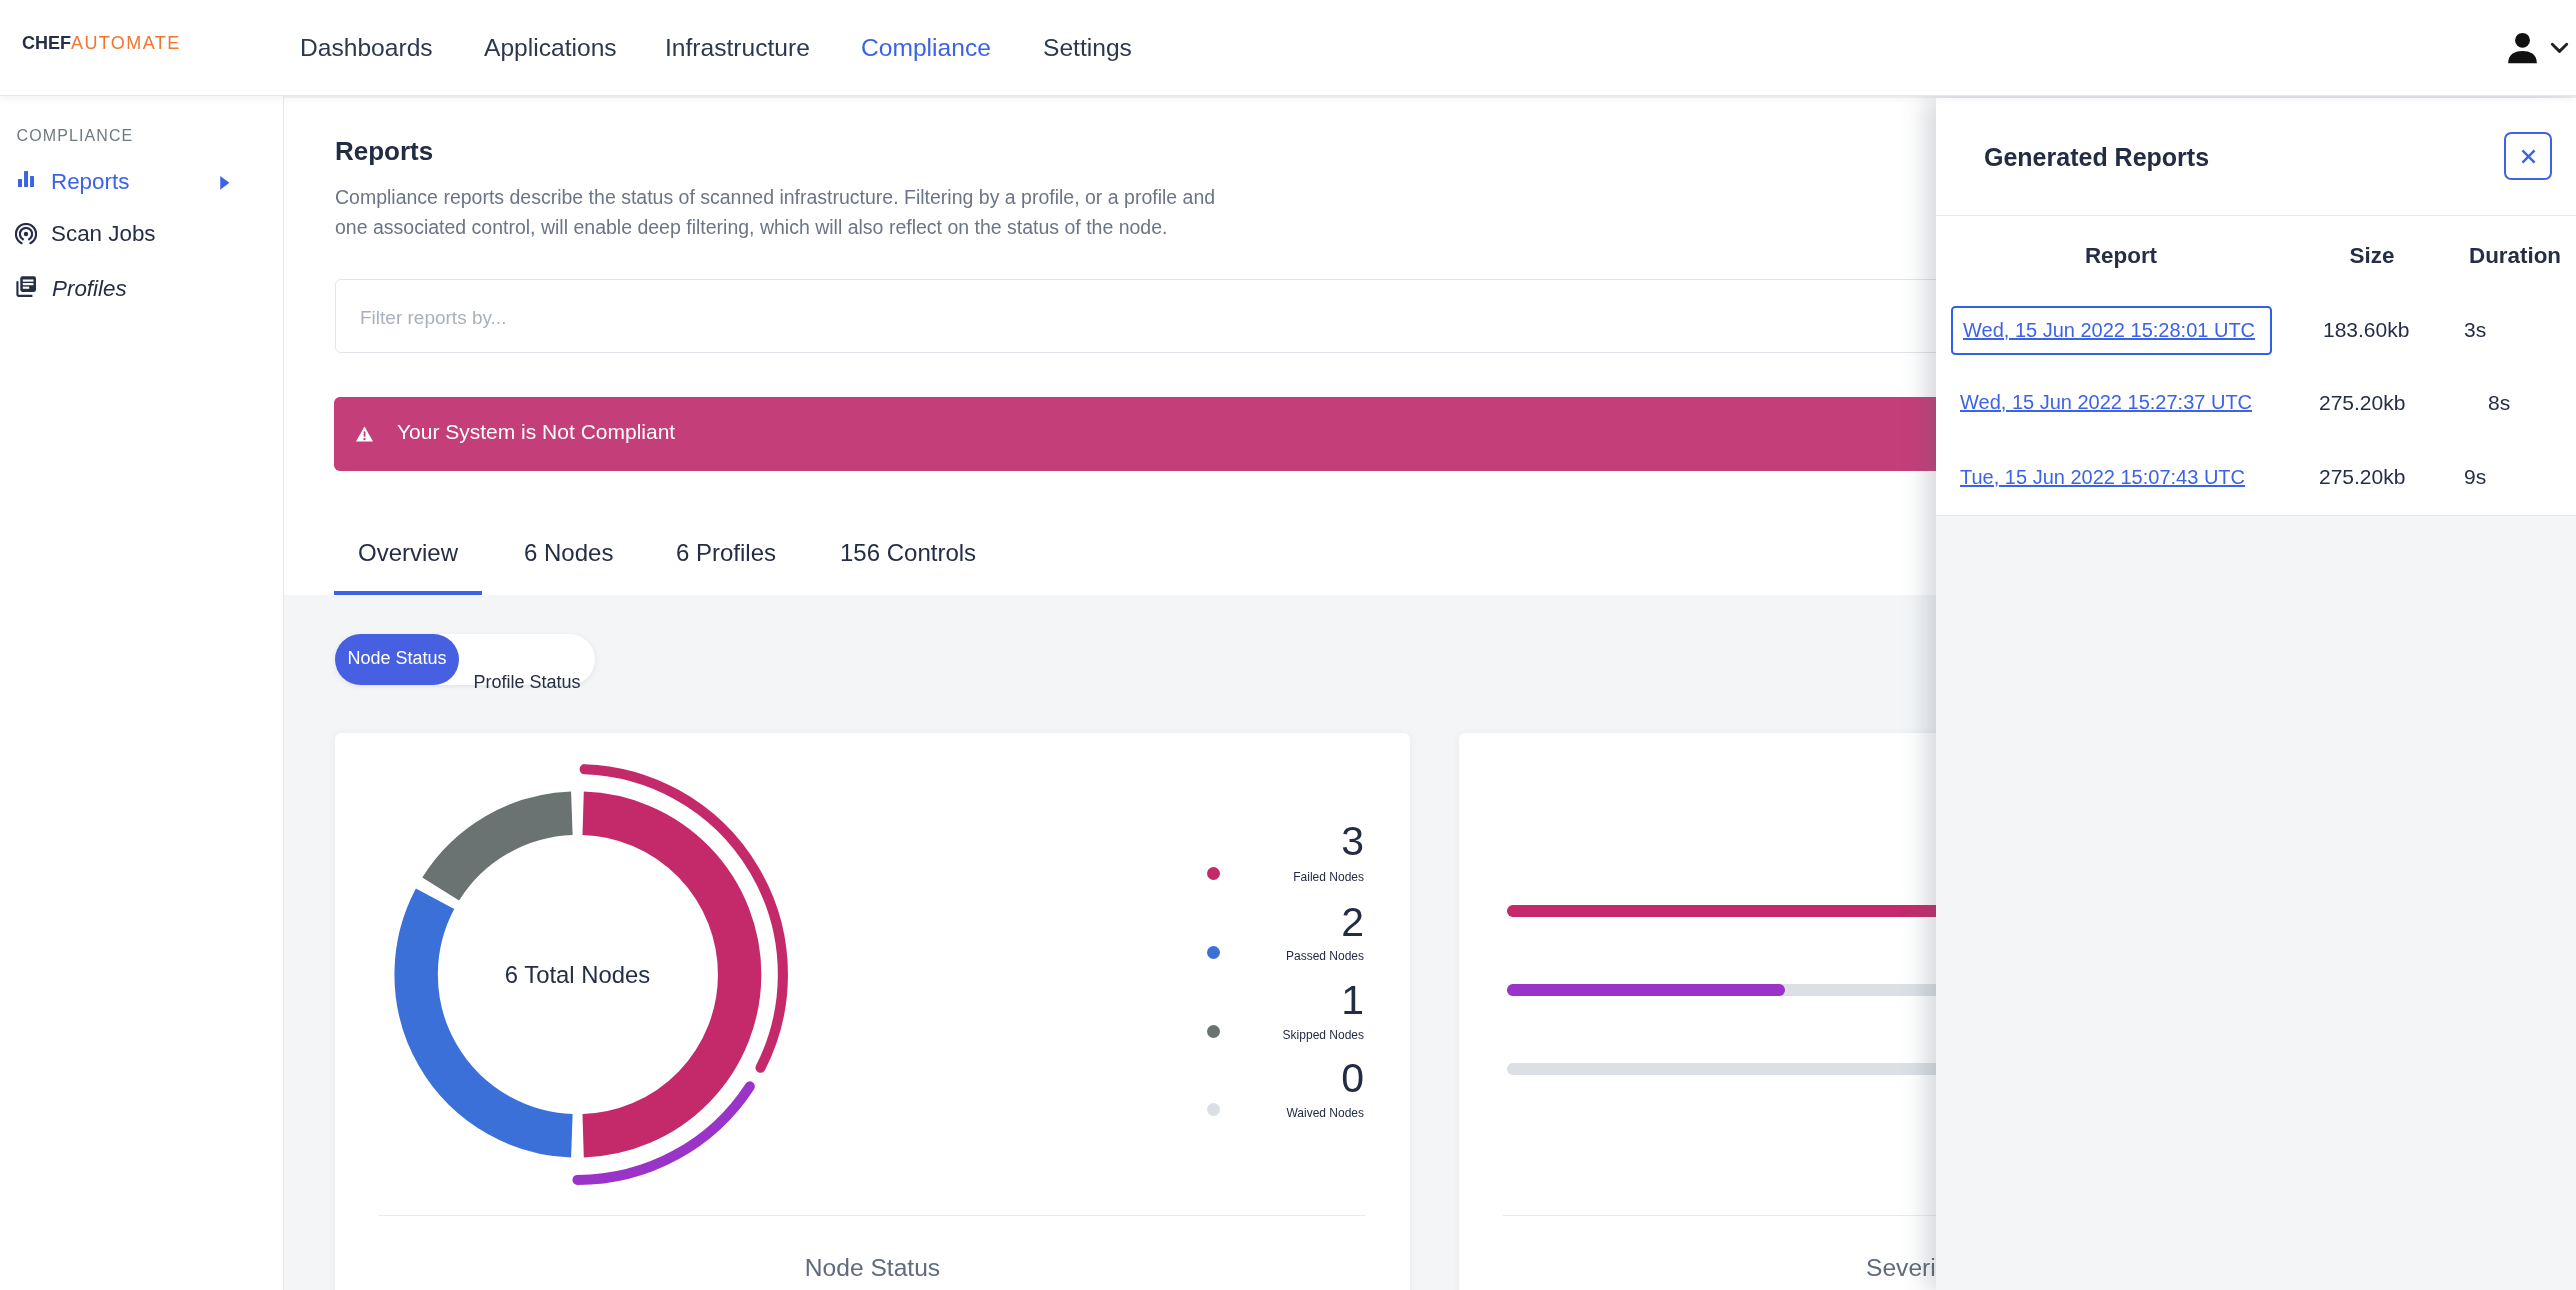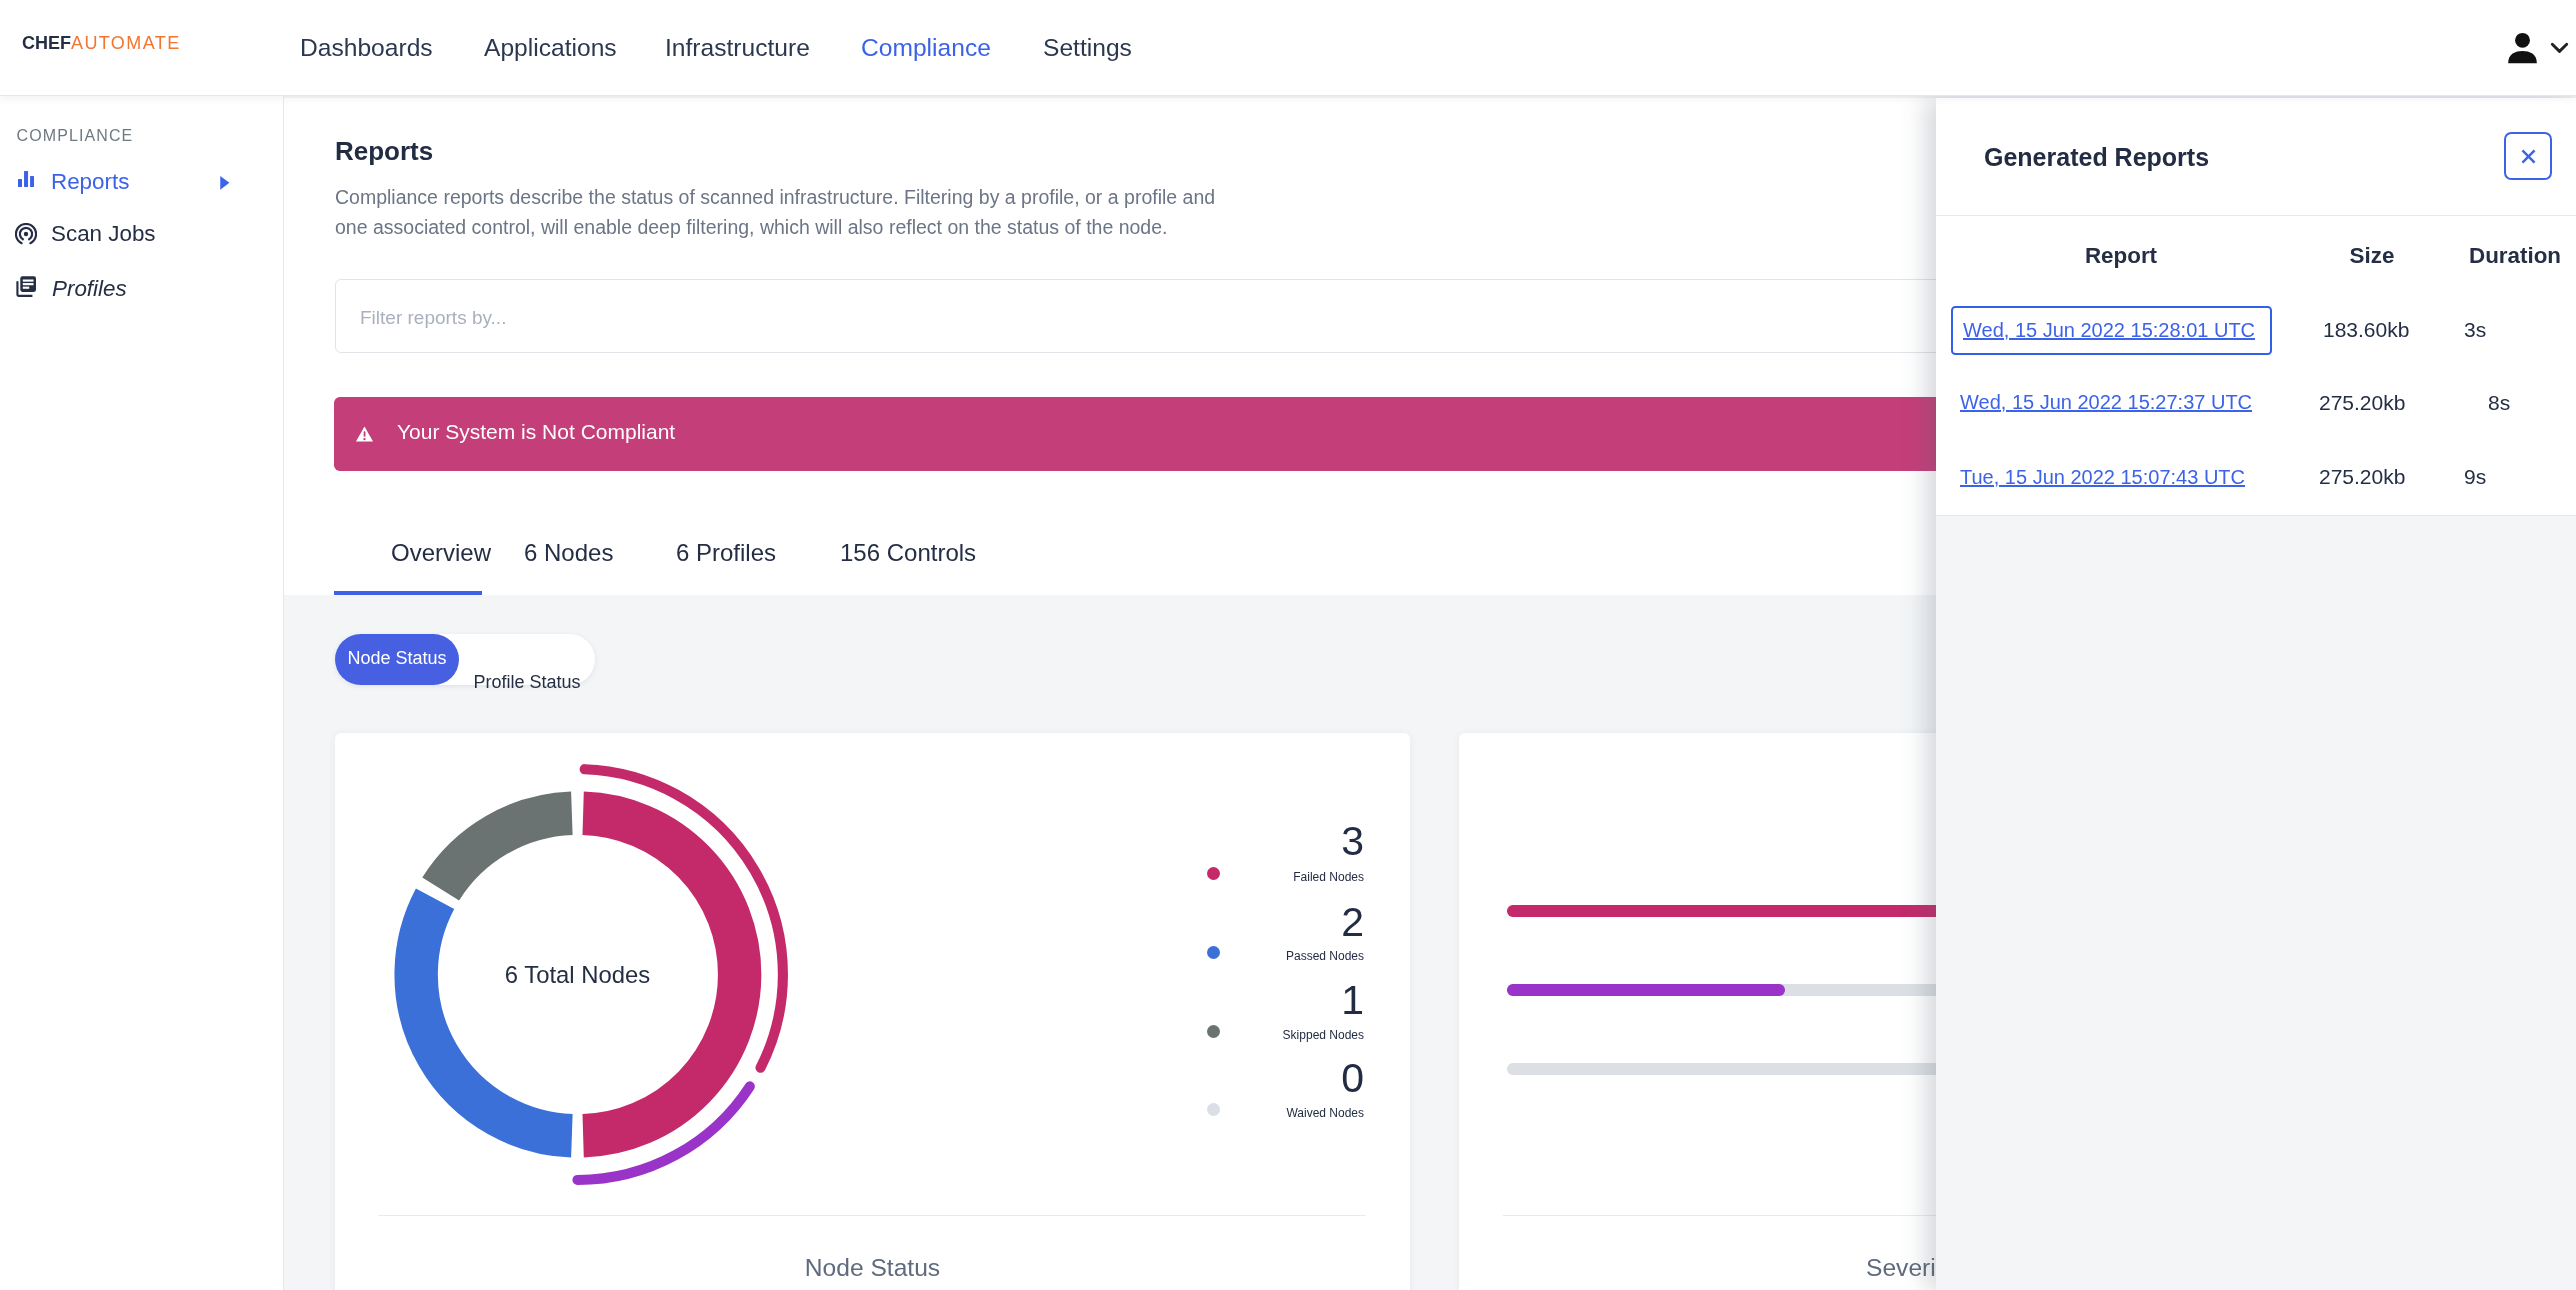--- a/index.html
+++ b/index.html
@@ -102,21 +102,21 @@
 <div class="abs rdesc">Compliance reports describe the status of scanned infrastructure. Filtering by a profile, or a profile and<br>one associated control, will enable deep filtering, which will also reflect on the status of the node.</div>
 <div class="abs finput"></div>
 <div class="abs fplaceholder">Filter reports by...</div>
 <div class="abs banner"></div>
 <svg class="abs" style="left:355px;top:426px;z-index:3;" width="19" height="16" viewBox="0 0 34 30">
   <polygon points="17,1 33,29 1,29" fill="#fff"></polygon>
   <rect x="15.4" y="10" width="3.4" height="10" rx="1.4" fill="#c43e79"></rect>
   <circle cx="17" cy="24.5" r="2.2" fill="#c43e79"></circle>
 </svg>
 <div class="abs bannertext">Your System is Not Compliant</div>
-<div class="abs tab" style="left:343px;width:148px;text-align:right;">Overview</div>
+<div class="abs tab" style="left:334px;width:148px;text-align:center;">Overview</div>
 <div class="abs tab" style="left:524px;">6 Nodes</div>
 <div class="abs tab" style="left:676px;">6 Profiles</div>
 <div class="abs tab" style="left:840px;">156 Controls</div>
 <div class="abs tabline"></div>
 <div class="abs pillwrap"></div>
 <div class="abs pillblue"></div>
 <div class="abs pilltext1">Node Status</div>
 <div class="abs pilltext2">Profile Status</div>
 
 <div class="abs card" id="card1"></div>

